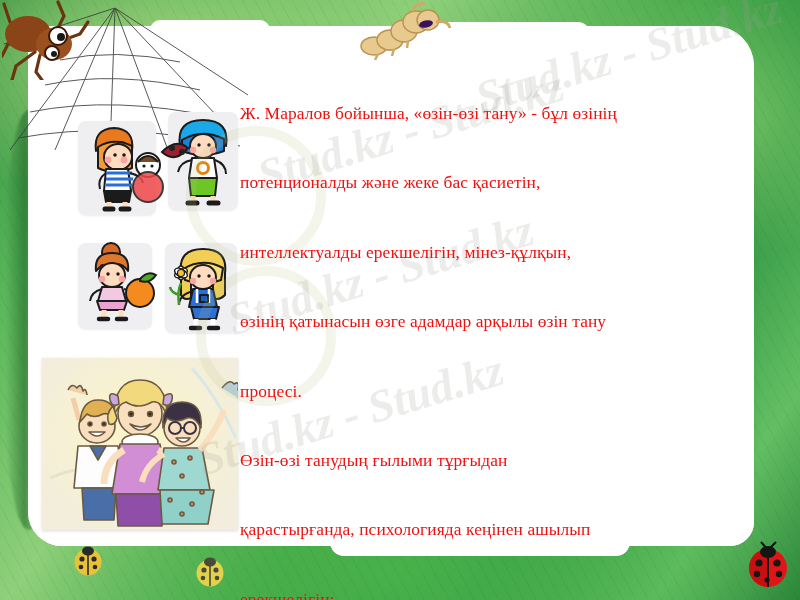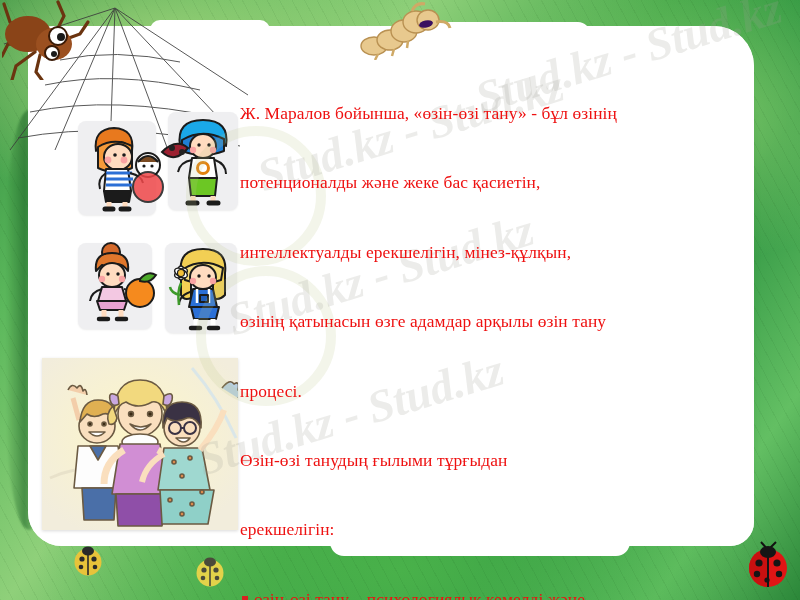--- a/index.html
+++ b/index.html
@@ -377,20 +377,21 @@
   </div>
 
   <div class="textblock">
 
     <div class="tline">Ж. Маралов бойынша, «өзін-өзі тану» - бұл өзінің</div>
     <div class="tline">потенционалды және жеке бас қасиетін,</div>
     <div class="tline">интеллектуалды ерекшелігін, мінез-құлқын,</div>
     <div class="tline">өзінің қатынасын өзге адамдар арқылы өзін тану</div>
     <div class="tline">процесі.</div>
     <div class="tline">Өзін-өзі танудың ғылыми тұрғыдан</div>
+    <div class="tline">қарастырғанда, психологияда кеңінен ашылып</div>
     <div class="tline">ерекшелігін:</div>
 
     <div class="tline bullet-line"><span class="sq"></span><span>өзін-өзі тану – психологиялық кемелді және</span></div>
 
     <div class="tline bullet-line tight"><span class="sq"></span><span>өзін-өзі тану - жағдайы психикалық және</span></div>
 
     <div class="tline bullet-line tight"><span class="sq"></span><span>өзін-өзі тану - тұлғаның өзіндік дамуының</span></div>
     <div class="tline">бірден-бір жолы және болып жүзеге асырылуы.</div>
 
     <div class="tline">Бұл мәндер өзара тығыз байланыста болып келеді</div>

